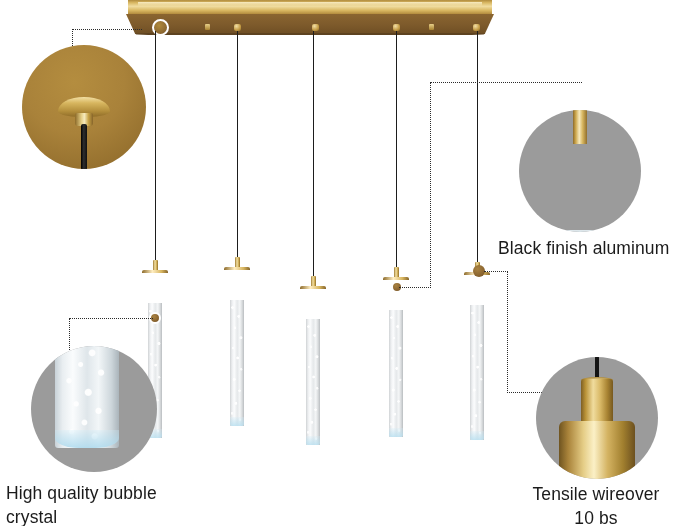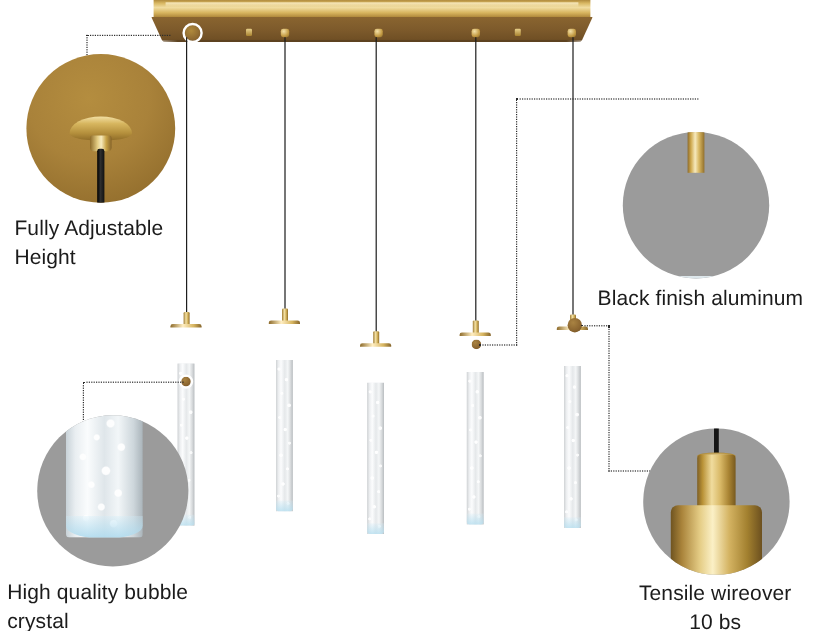--- a/index.html
+++ b/index.html
@@ -303,22 +303,20 @@
   <div class="abs dot-h" style="left:72px;top:29px;width:70px;"></div>
   <div class="abs dot-v" style="left:72px;top:29px;height:27px;"></div>
 
   <div class="callout-circle cc-gold" style="left:22px;top:45px;width:124px;height:124px;">
     <div class="cone-stem"></div>
     <div class="cone-body"></div>
     <div class="cone-collar"></div>
     <div class="cone-wire"></div>
   </div>
 
-  <div class="label left" style="left:12px;top:178px;width:170px;">Fully Adjustable
-Height</div>
 
   <div class="abs anchor-dot" style="left:397px;top:287px;"></div>
   <div class="abs dot-h" style="left:399px;top:287px;width:32px;"></div>
   <div class="abs dot-v" style="left:430px;top:82px;height:206px;"></div>
   <div class="abs dot-h" style="left:430px;top:82px;width:152px;"></div>
 
   <div class="callout-circle cc-gray" style="left:519px;top:110px;width:122px;height:122px;">
     <div class="cyl-stem"></div>
     <div class="cyl-body"></div>
     <div class="cyl-crystal"></div>

